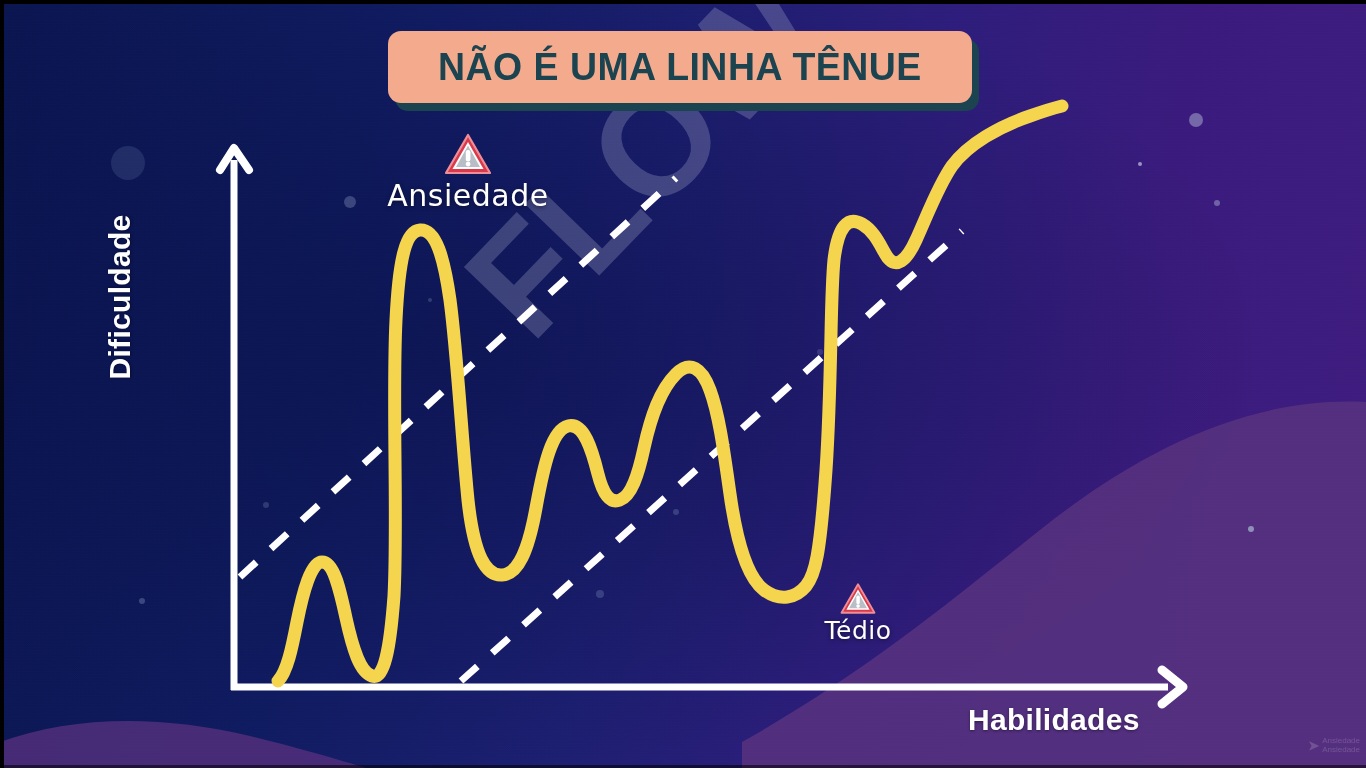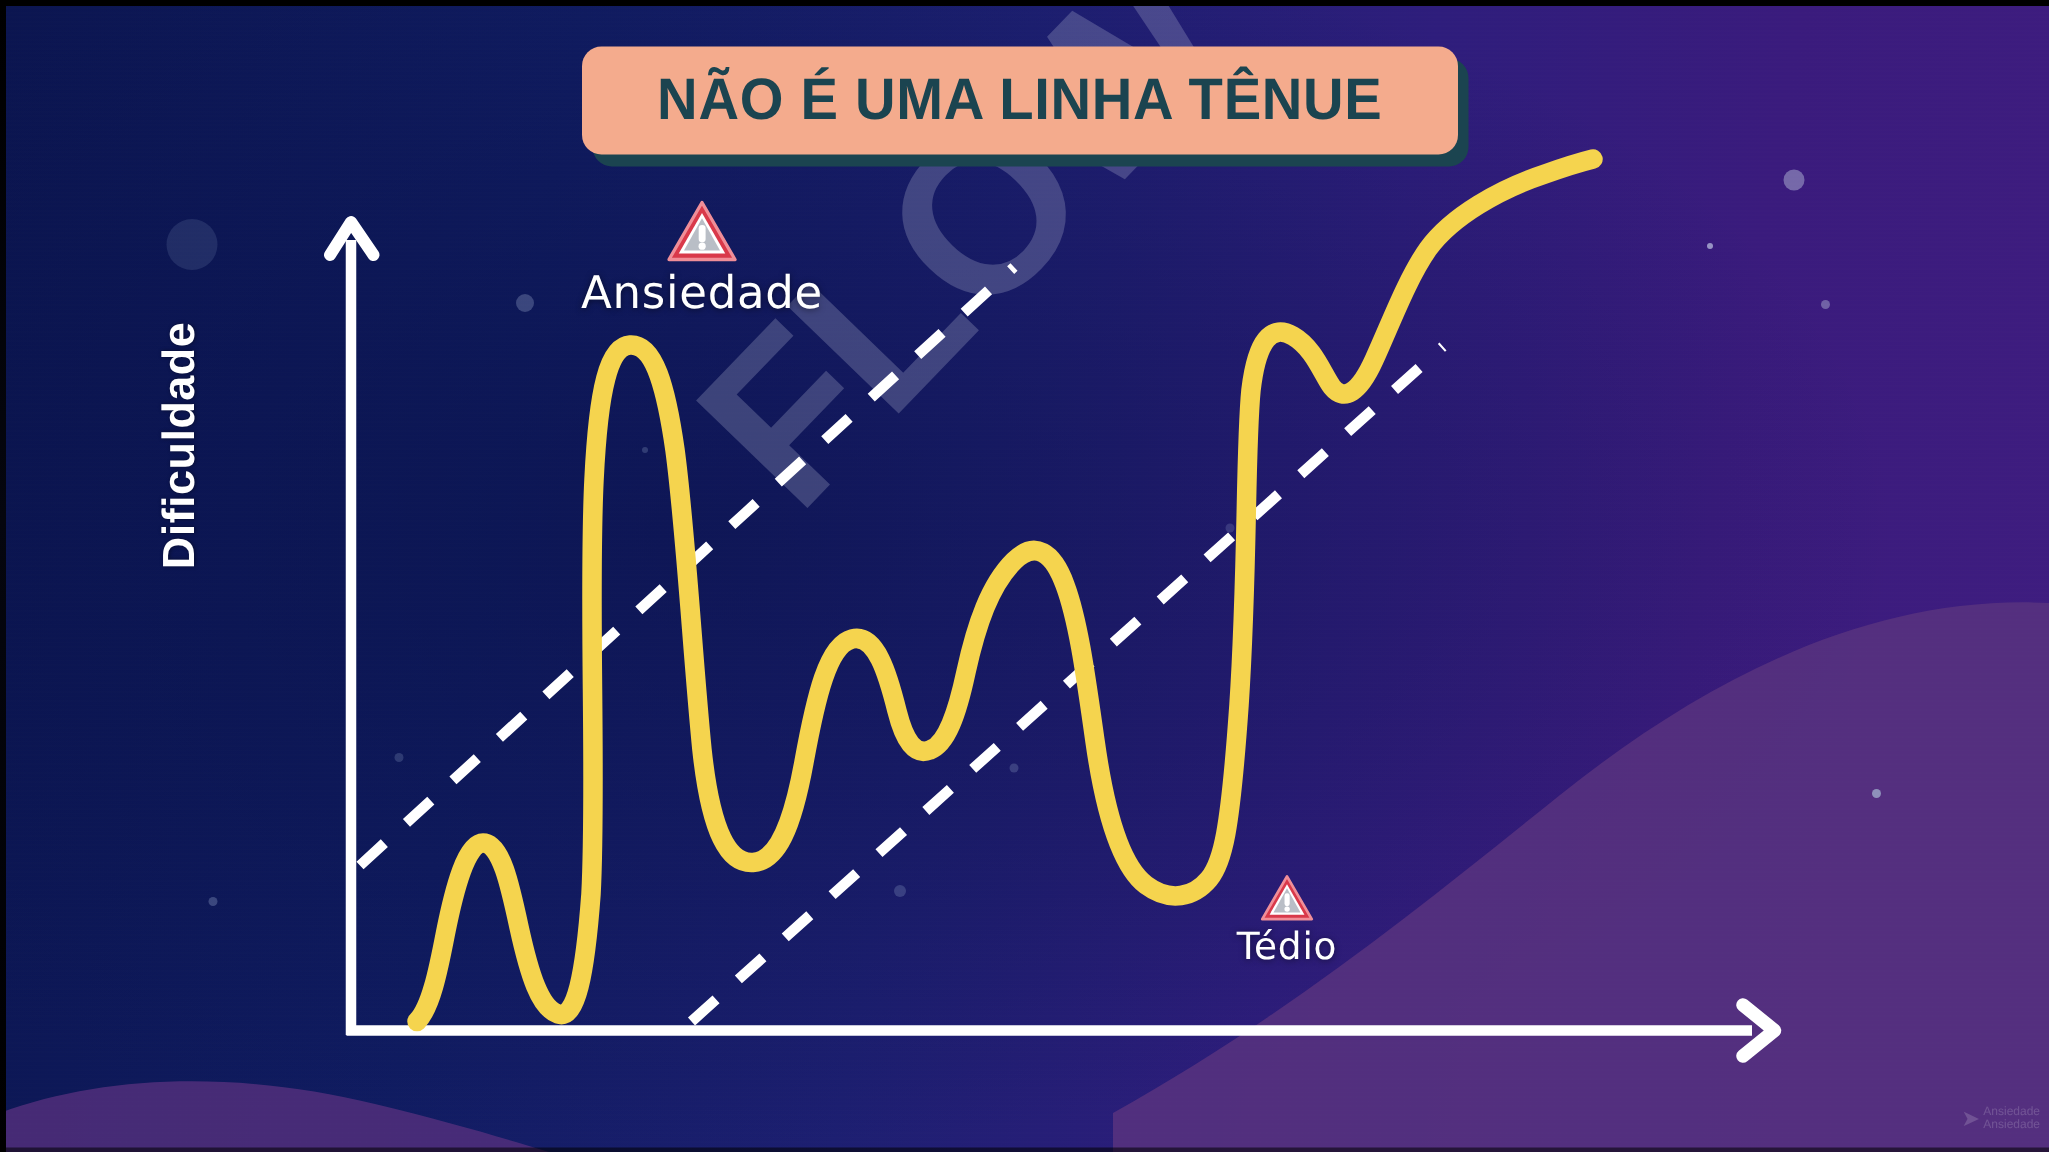--- a/index.html
+++ b/index.html
@@ -228,20 +228,21 @@
                C876,232 882,250 888,258
                C896,268 906,262 916,240
                C927,216 938,186 952,166
                C968,144 1000,126 1030,116
                C1044,111 1054,108 1062,106" fill="none" stroke="#f5d44e" stroke-width="13" stroke-linecap="round" stroke-linejoin="round"></path>
     </g>
   </svg>
 
   <div class="y-label">Dificuldade</div>
 
+  <div class="x-label">Habilidades</div>
 
   <div class="banner-wrap">
     <div class="banner-shadow"></div>
     <div class="banner">
       <span class="banner-text">NÃO É UMA LINHA TÊNUE</span>
     </div>
   </div>
 
   <div class="annot" id="annot-boredom">
     <svg class="warn-icon" width="36" height="33" viewBox="0 0 48 44">

